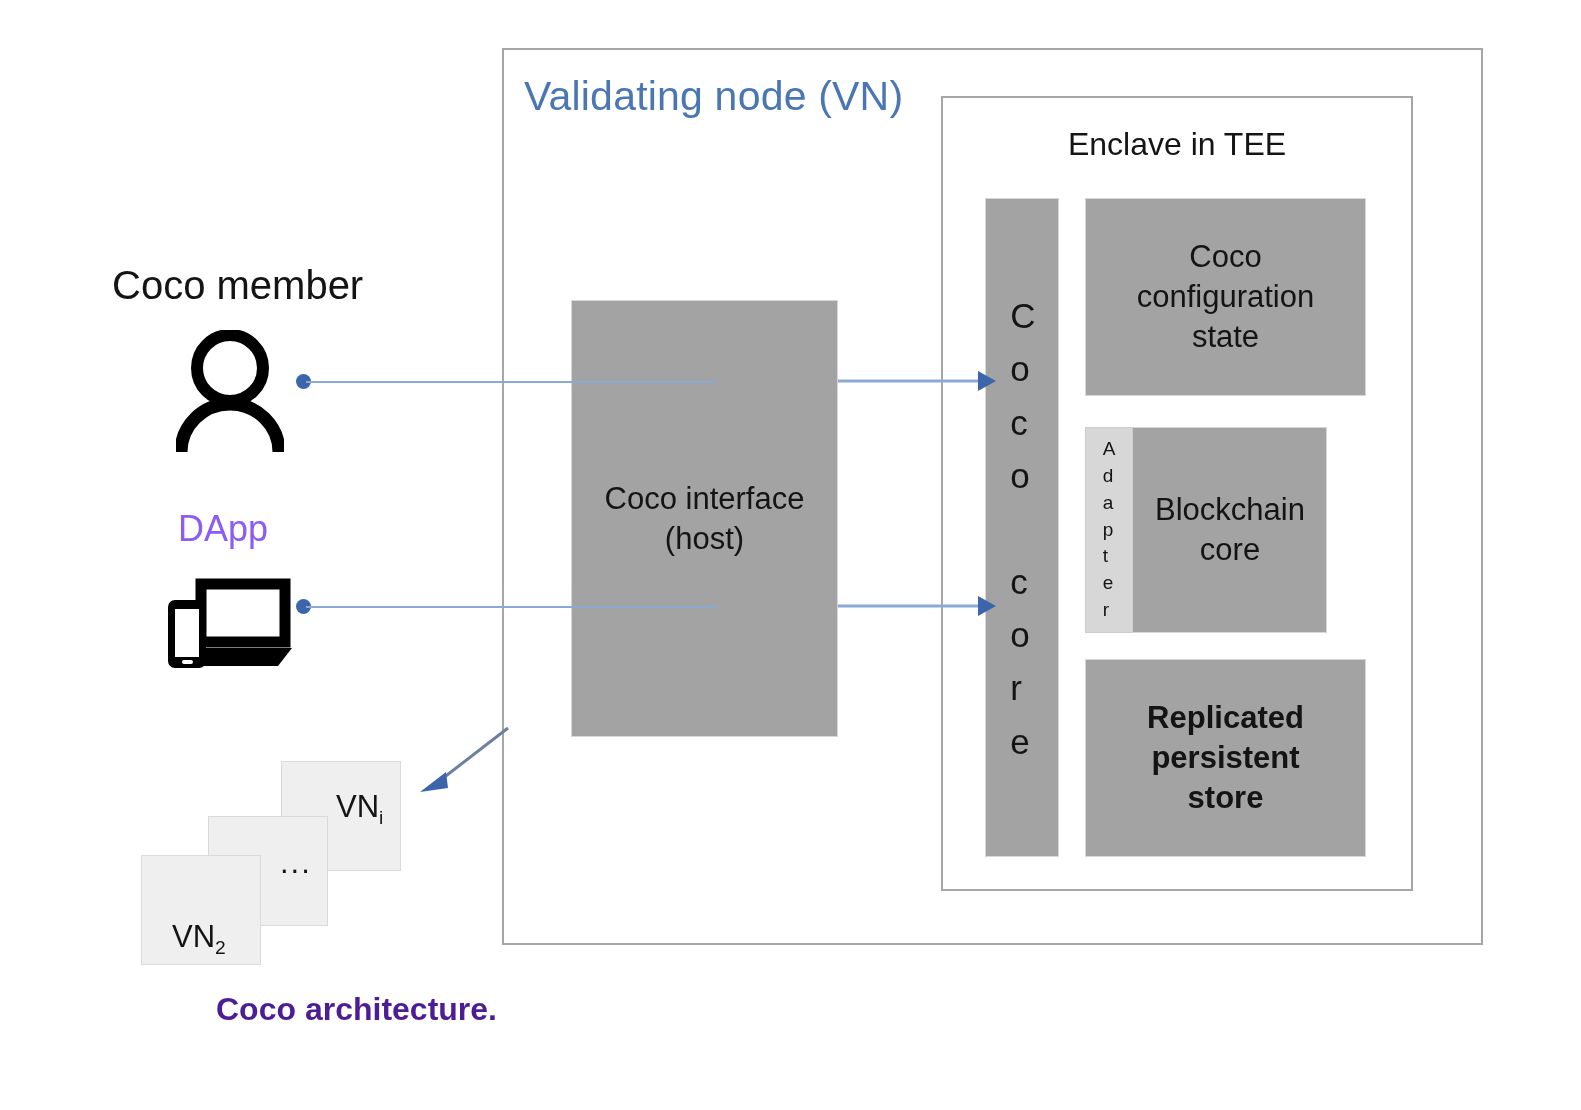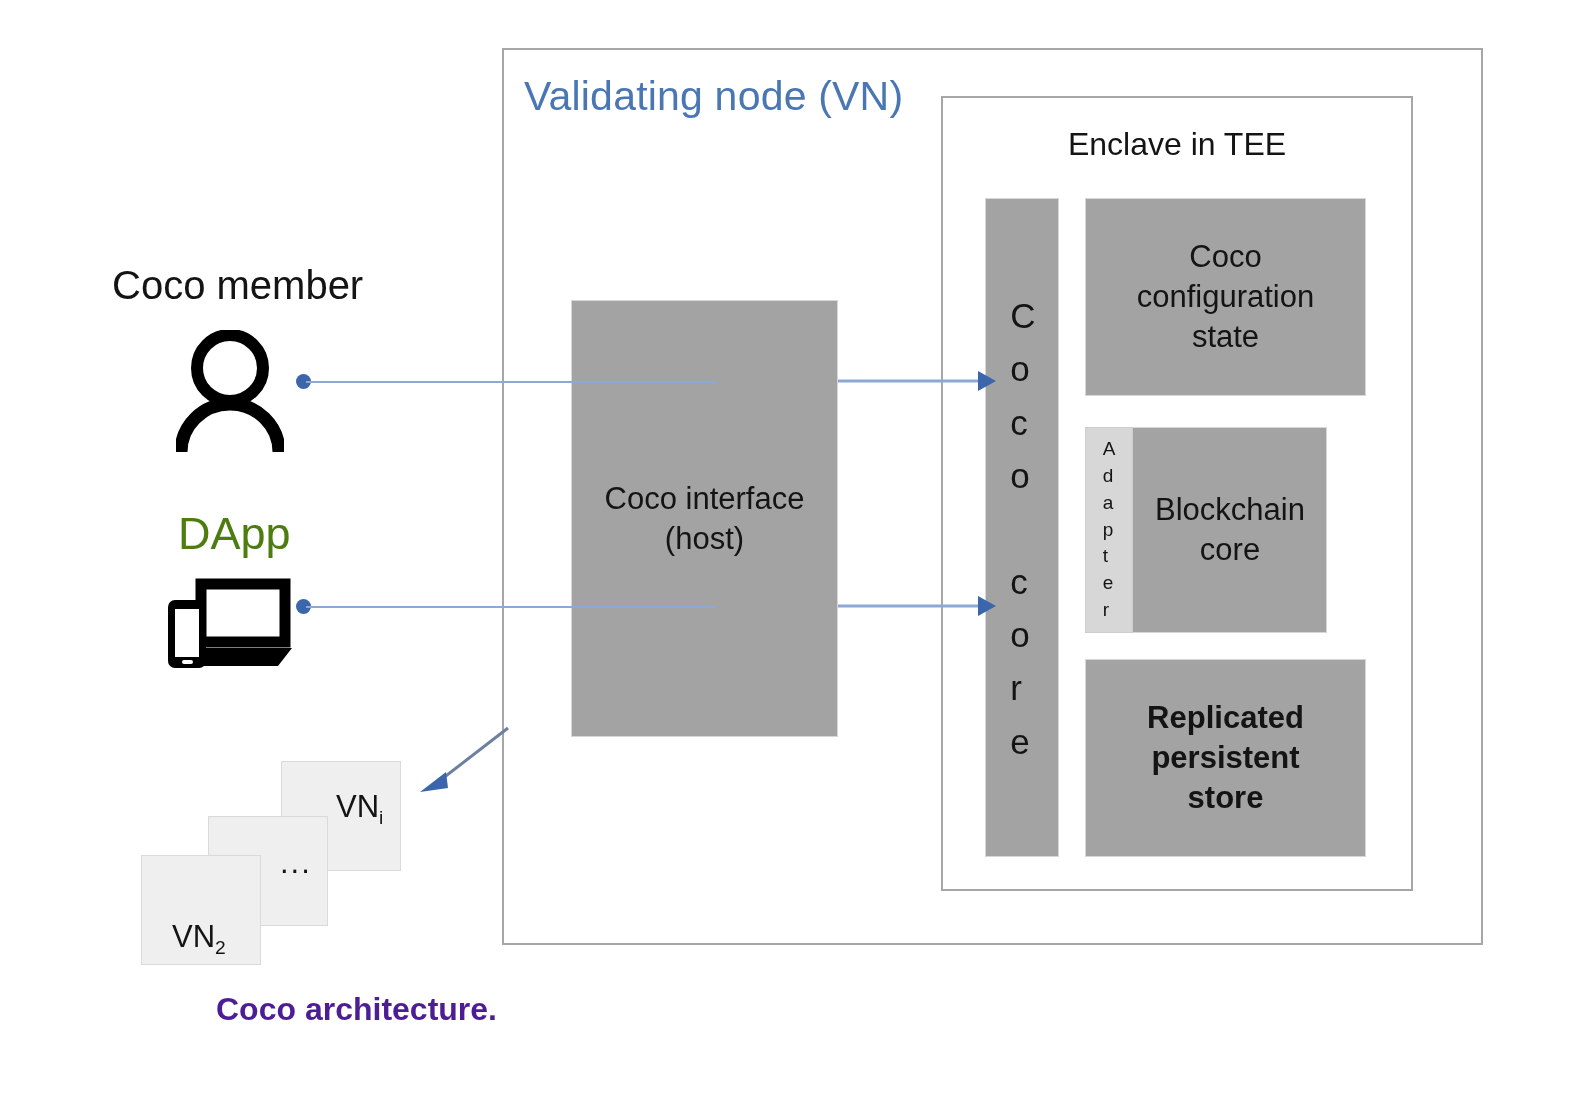--- a/index.html
+++ b/index.html
@@ -161,22 +161,22 @@
   #coco-member-label {
     left: 112px;
     top: 263px;
     font-size: 40px;
     color: #141414;
     white-space: nowrap;
   }
   #dapp-label {
     left: 178px;
     top: 508px;
-    font-size: 45px;
-    color: #4d7c0f;
+    font-size: 36px;
+    color: #8b5cf6;
     white-space: nowrap;
   }
   #person-icon { left: 176px; top: 330px; }
   #dapp-icon  { left: 163px; top: 578px; }
 
   
   .hline {
     height: 0;
     border-top: 2px solid #8ca9d4;
   }

